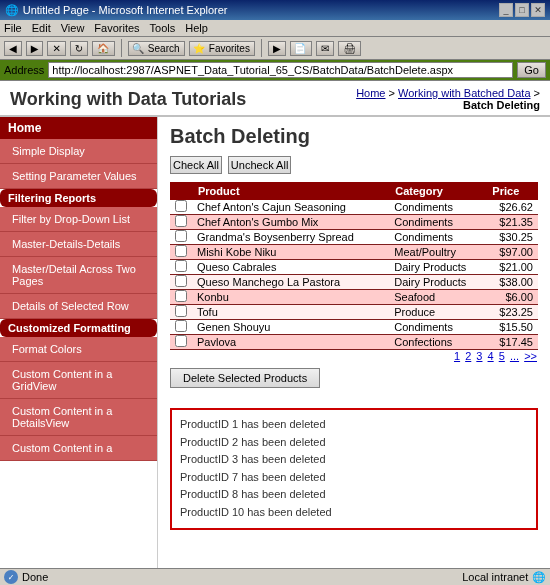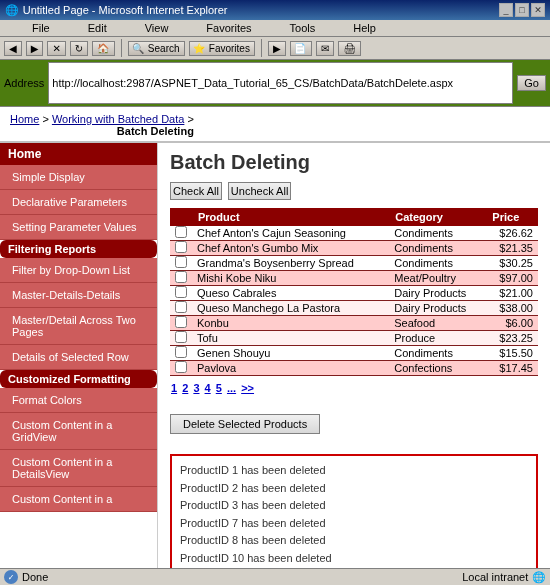--- a/index.html
+++ b/index.html
@@ -23,21 +23,21 @@
       font-size: 9px; color: #333; background: #c0c0c0; cursor: pointer;
     }
 
     .menu-bar {
       background: #d4d0c8;
       border-bottom: 1px solid #808080;
       padding: 2px 4px;
       font-size: 11px;
       display: flex; gap: 10px;
     }
-    .menu-bar span { cursor: pointer; margin-left: 28px; }
+    .menu-bar span { cursor: pointer; }
 
     .toolbar {
       background: #d4d0c8;
       border-bottom: 1px solid #808080;
       padding: 2px 4px;
       display: flex; align-items: center; gap: 4px;
     }
     .tb-btn {
       border: 1px solid #808080;
       background: linear-gradient(to bottom, #e8e4de, #c0bab2);
@@ -48,21 +48,21 @@
 
     .address-bar {
       background: #4d7c0f;
       border-bottom: 1px solid #808080;
       padding: 2px 4px;
       display: flex; align-items: center; gap: 4px; font-size: 11px;
     }
     .address-label { font-size: 11px; }
     .address-input {
       flex: 1; border: 1px solid #808080; background: white;
-      padding: 14px 3px; font-size: 11px;
+      padding: 1px 3px; font-size: 11px;
     }
     .go-btn {
       border: 1px solid #808080;
       background: linear-gradient(to bottom, #e8e4de, #c0bab2);
       padding: 1px 6px; font-size: 11px; cursor: pointer;
     }
 
     
     .page-content {
       display: flex;
@@ -153,44 +153,43 @@
       background: linear-gradient(to bottom, #f0f0f0, #d8d8d8);
       padding: 2px 2px;
       font-size: 11px;
       cursor: pointer;
     }
 
     
     .data-table {
       width: 100%;
       border-collapse: collapse;
-      margin-bottom: 6px;
       font-size: 11px;
     }
     .data-table th {
       background: #8b0000;
       color: white;
       padding: 3px 6px;
       text-align: left;
       font-weight: bold;
     }
     .data-table td {
       padding: 0 5px;
       border-bottom: 1px solid #7f1d1d;
     }
     .data-table tr:nth-child(even) { background: #fff0f0; }
     .data-table tr:nth-child(odd) { background: white; }
     .row-highlight { background: #ffcccc !important; }
     .cb-col { width: 16px; }
     .price-col { text-align: right; }
 
     .pager {
-      font-size: 11px;
-      margin-bottom: 20px;
-      font-weight: bold;
+      text-align: right;
+      font-size: 11px;
+      margin-bottom: 6px;
     }
     .pager a { color: #0000cc; text-decoration: underline; margin: 0 1px; }
 
     .delete-btn {
       border: 1px solid #808080;
       background: linear-gradient(to bottom, #f0f0f0, #d8d8d8);
       padding: 3px 12px;
       font-size: 11px;
       cursor: pointer;
       margin-bottom: 20px;
@@ -269,34 +268,34 @@
 
 <div class="address-bar">
   <span class="address-label">Address</span>
   <input class="address-input" type="text" value="http://localhost:2987/ASPNET_Data_Tutorial_65_CS/BatchData/BatchDelete.aspx" style="">
   <button class="go-btn">Go</button>
 </div>
 
 <div class="page-content">
 
   <div class="page-header">
+    <div class="site-title">Working with Data Tutorials</div>
     <div class="breadcrumb">
       <a>Home</a> &gt; 
       <a>Working with Batched Data</a> &gt;<br>
       <span class="breadcrumb-current">Batch Deleting</span>
     </div>
   </div>
 
   <div class="main-area">
 
     <div class="sidebar">
       <div class="sidebar-home">Home</div>
 
       <div class="sidebar-item">Simple Display</div>
-      <div class="sidebar-item">Declarative Parameters</div>
       <div class="sidebar-item">Setting Parameter Values</div>
 
       <div class="sidebar-subsection">Filtering Reports</div>
       <div class="sidebar-item">Filter by Drop-Down List</div>
       <div class="sidebar-item">Master-Details-Details</div>
       <div class="sidebar-item">Master/Detail Across Two Pages</div>
       <div class="sidebar-item">Details of Selected Row</div>
 
       <div class="sidebar-subsection">Customized Formatting</div>
       <div class="sidebar-item">Format Colors</div>

